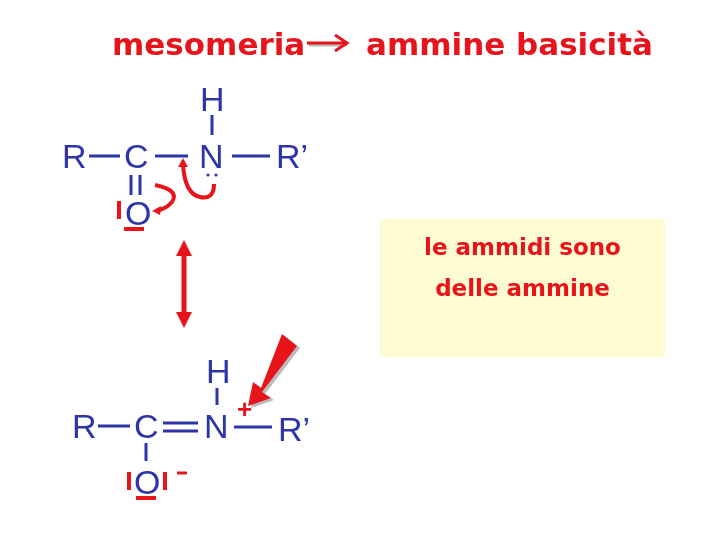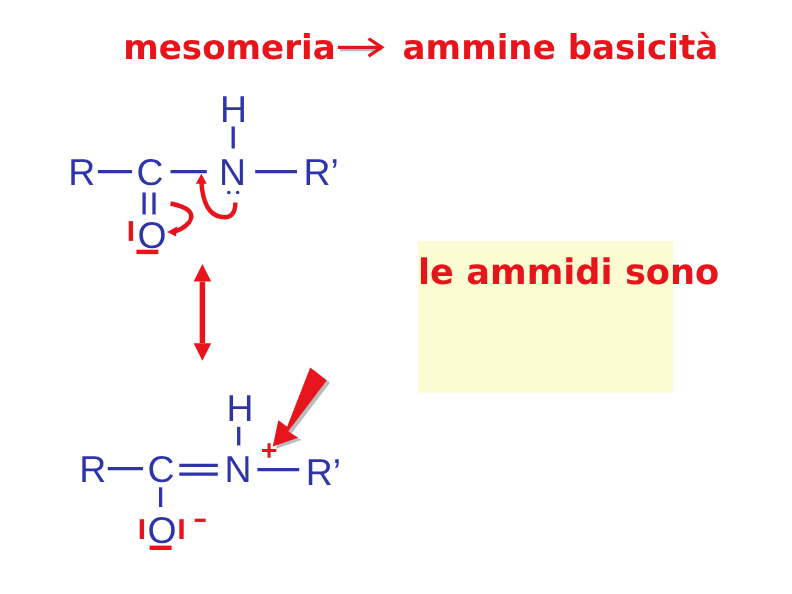--- a/index.html
+++ b/index.html
@@ -12,23 +12,23 @@
       font-family: "DejaVu Sans", sans-serif; color: #e8141b; font-size: 31px; font-weight: bold;
     }
     .title .t1 { position: absolute; left: 112px; top: 4px; }
     .title .t2 { position: absolute; left: 366px; top: 4px; }
     .title .arrow-svg { position: absolute; left: 307px; top: 12px; }
     svg.struct { position: absolute; left: 0; top: 0; }
     .atom {
       font-family: "Liberation Sans", sans-serif; font-size: 34px; fill: #2e35a8;
     }
     .note {
-      position: absolute; left: 380px; top: 219px; width: 232px; height: 138px;
+      position: absolute; left: 380px; top: 219px; width: 285px; height: 138px;
       background: #fdfbd2;
-      color: #e8141b; font-size: 32px; font-weight: bold;
+      color: #e8141b; font-size: 23px; font-weight: bold;
       font-family: "DejaVu Sans", sans-serif;
       text-align: center; line-height: 41px;
       padding-top: 8px; box-sizing: border-box;
     }
     .note div { white-space: nowrap; }
   </style>
 </head>
 <body>
 
 <div class="title">
@@ -98,13 +98,14 @@
   </g>
 
   <g>
     <polygon points="282,334 297,346 262,392 271,398 248,406 253,382 261,388" fill="#bbbbbb" transform="translate(3,2)"></polygon>
     <polygon points="282,334 297,346 262,392 271,398 248,406 253,382 261,388" fill="#e8141b"></polygon>
   </g>
 </svg>
 
 <div class="note">
   <div>le ammidi sono</div>
+  <div>delle ammine</div>
 </div>
 
 </body></html>

